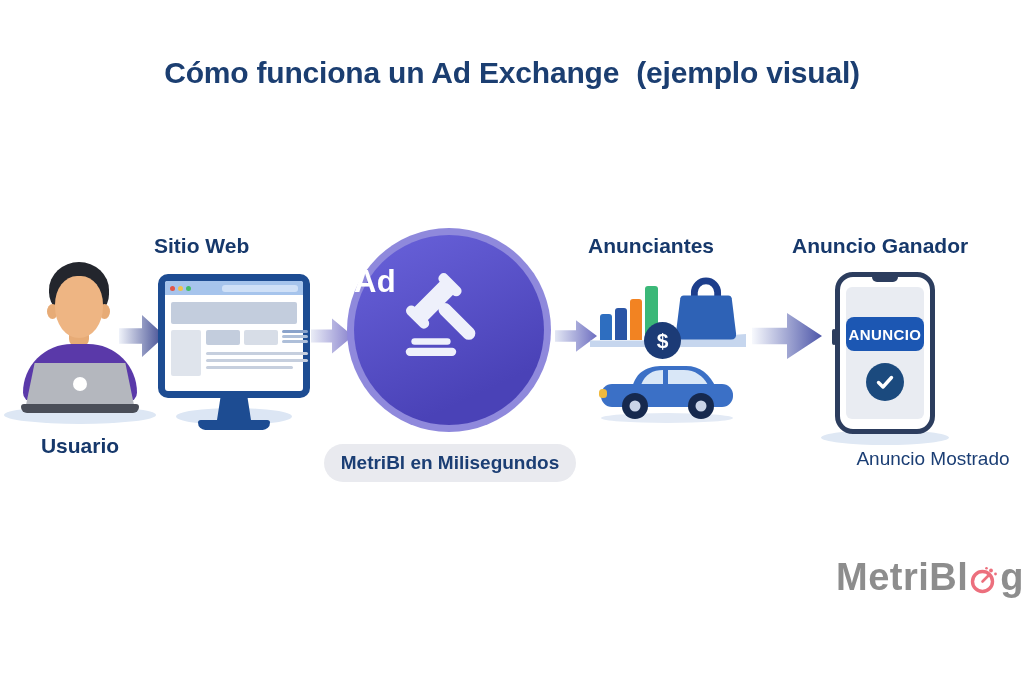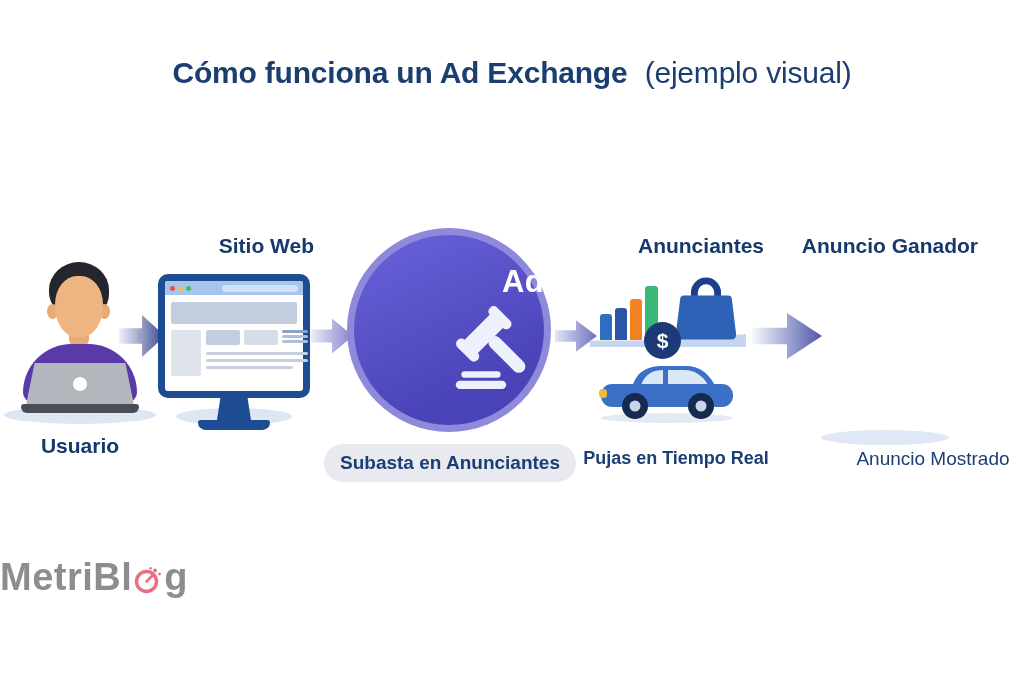--- a/index.html
+++ b/index.html
@@ -7,24 +7,24 @@
   #canvas {
     position:relative; width:1024px; height:683px; background:#ffffff;
     font-family:"Liberation Sans", sans-serif; overflow:hidden;
   }
   .abs { position:absolute; }
 
   
   .title { position:absolute; top:56px; left:0; right:0; text-align:center;
            color:#1b3e71; font-size:30px; letter-spacing:-0.2px; }
   .t-main { font-weight:700;text-align:center; }
-  .t-suffix { font-weight:400; margin-left:9px; }
-
-  
-  .step-label { position:absolute; top:0; left:0; right:0; text-align:right;
+  .t-suffix { font-weight:700; margin-left:9px; }
+
+  
+  .step-label { position:absolute; top:0; left:0; right:0; text-align:left;
                 color:#16386b; font-weight:700; font-size:21px; }
   .step-caption { position:absolute; left:50%; transform:translateX(-50%);
                   white-space:nowrap; color:#1b3e74; font-size:18px; font-weight:600; }
 
   
   .arrow { position:absolute;
            clip-path:polygon(0 34%, 50% 34%, 50% 6%, 100% 50%, 50% 94%, 50% 66%, 0 66%); }
   .arrow-1 { left:119px; top:312px; width:46px; height:48px;
              background:linear-gradient(90deg,#f0f3fa,#3a458e); }
   .arrow-2 { left:311px; top:316px; width:42px; height:40px;
@@ -83,21 +83,21 @@
   .m-base { margin:0 auto; width:72px; height:10px; background:#1d4c92;
             border-radius:3px 3px 8px 8px; position:relative; z-index:2; }
   .m-shadow { position:absolute; left:50%; transform:translateX(-50%); top:174px;
               width:116px; height:17px; background:#dce6f4; border-radius:50%; z-index:0; }
 
   
   .exchange-circle { left:347px; top:228px; width:204px; height:204px;
                      background:#8f89dc; border-radius:50%; }
   .circle-inner { position:absolute; inset:7px; border-radius:50%;
                   background:linear-gradient(155deg,#665fd7 8%,#4a42b7 78%);
-                  display:flex; flex-direction:column; align-items:flex-end; padding-top:30px; }
+                  display:flex; flex-direction:row; align-items:flex-start; padding-top:30px; }
   .ex-line { color:#ffffff; font-weight:700; font-size:31px; line-height:1.08; letter-spacing:0.3px; }
   .gavel-svg { width:98px; height:86px; margin-top:6px; }
   .exchange-pill { left:324px; top:444px; width:252px; height:38px; background:#e9eaef;
                    border-radius:19px; display:flex; align-items:center; justify-content:center;
                    color:#1b3e74; font-size:19px; font-weight:600; }
 
   
   .adv-group { left:588px; top:234px; width:176px; height:246px; }
   .adv-icons { position:absolute; left:0; top:36px; width:176px; height:176px; }
   .adv-ground { position:absolute; left:2px; top:64px; width:156px; height:13px;
@@ -129,21 +129,21 @@
               display:flex; align-items:center; justify-content:center;
               color:#ffffff; font-weight:700; font-size:15px; letter-spacing:0.4px; }
   .ph-check { position:absolute; left:50%; transform:translateX(-50%); top:86px;
               width:38px; height:38px; background:#1b4a7e; border-radius:50%;
               display:flex; align-items:center; justify-content:center; }
   .ph-shadow { position:absolute; left:50%; transform:translateX(-50%); top:196px;
                width:128px; height:15px; background:#dfe8f4; border-radius:50%; z-index:1; }
   .win-caption { top:214px; font-weight:500; font-size:19px;margin-left:48px; }
 
   
-  .footer { position:absolute; left:0; right:0; top:556px; text-align:left; }
+  .footer { position:absolute; left:8px; right:0; top:556px; text-align:right; }
   .logo-line { display:inline-flex; align-items:center; font-size:38px; font-weight:600;
                color:#8d8d8d; letter-spacing:0.5px; }
   .gauge-svg { width:30px; height:30px; margin:4px 1px 0; }
   .logo-url { margin-top:1px; font-size:13px; color:#9a9a9a; letter-spacing:1.6px; }
 </style>
 </head>
 <body>
 
 <div id="canvas">
 
@@ -215,21 +215,21 @@
           <rect x="28" y="6" width="20" height="52" rx="6"></rect>
           <rect x="23" y="2" width="30" height="11" rx="5"></rect>
           <rect x="23" y="51" width="30" height="11" rx="5"></rect>
           <rect x="46" y="23" width="50" height="14" rx="7"></rect>
         </g>
         <rect x="14" y="72" width="42" height="7" rx="3.5" fill="#eef0fb"></rect>
         <rect x="8" y="82" width="54" height="9" rx="4.5" fill="#eef0fb"></rect>
       </svg>
     </div>
   </div>
-  <div class="abs exchange-pill">Subasta en Anunciantes</div>
+  <div class="abs exchange-pill">MetriBl en Milisegundos</div>
 
   <div class="abs adv-group">
     <div class="step-label">Anunciantes</div>
     <div class="adv-icons">
       <div class="adv-ground"></div>
       <div class="bar bar1"></div>
       <div class="bar bar2"></div>
       <div class="bar bar3"></div>
       <div class="bar bar4"></div>
       <div class="dollar-badge">$</div>
@@ -243,26 +243,36 @@
         <path d="M45 27 C49 16 57 12 67 12 L67 27 Z" fill="#d9e7f7"></path>
         <path d="M72 12 L88 12 C99 12 107 18 112 27 L72 27 Z" fill="#d9e7f7"></path>
         <rect x="5" y="26" width="132" height="23" rx="11" fill="#3b70c6"></rect>
         <rect x="3" y="31" width="8" height="9" rx="3.5" fill="#f0b93c"></rect>
         <circle cx="39" cy="48" r="13" fill="#16294e"></circle>
         <circle cx="39" cy="48" r="5.5" fill="#c9d4e8"></circle>
         <circle cx="105" cy="48" r="13" fill="#16294e"></circle>
         <circle cx="105" cy="48" r="5.5" fill="#c9d4e8"></circle>
       </svg>
     </div>
-    <div class="step-caption adv-caption">Pujas en Tiempo Real</div>
   </div>
 
   <div class="abs win-group">
     <div class="step-label">Anuncio Ganador</div>
     <div class="ph-shadow"></div>
+    <div class="phone">
+      <div class="ph-notch"></div>
+      <div class="ph-btn"></div>
+      <div class="ph-screen"></div>
+      <div class="ph-badge">ANUNCIO</div>
+      <div class="ph-check">
+        <svg width="24" height="24" viewBox="0 0 24 24">
+          <path d="M5.5 12.5 L10 17 L18.5 7.5" fill="none" stroke="#ffffff" stroke-width="3.4" stroke-linecap="round" stroke-linejoin="round"></path>
+        </svg>
+      </div>
+    </div>
     <div class="step-caption win-caption">Anuncio Mostrado</div>
   </div>
 
   <div class="footer">
     <div class="logo-line">
       <span>MetriBl</span>
       <svg class="gauge-svg" viewBox="0 0 30 30">
         <circle cx="13.5" cy="16.5" r="10" fill="none" stroke="#ec6f7d" stroke-width="3.4"></circle>
         <line x1="13.5" y1="16.5" x2="19.5" y2="10.5" stroke="#ec6f7d" stroke-width="2.6" stroke-linecap="round"></line>
         <circle cx="22" cy="5.5" r="1.9" fill="#ec6f7d"></circle>

